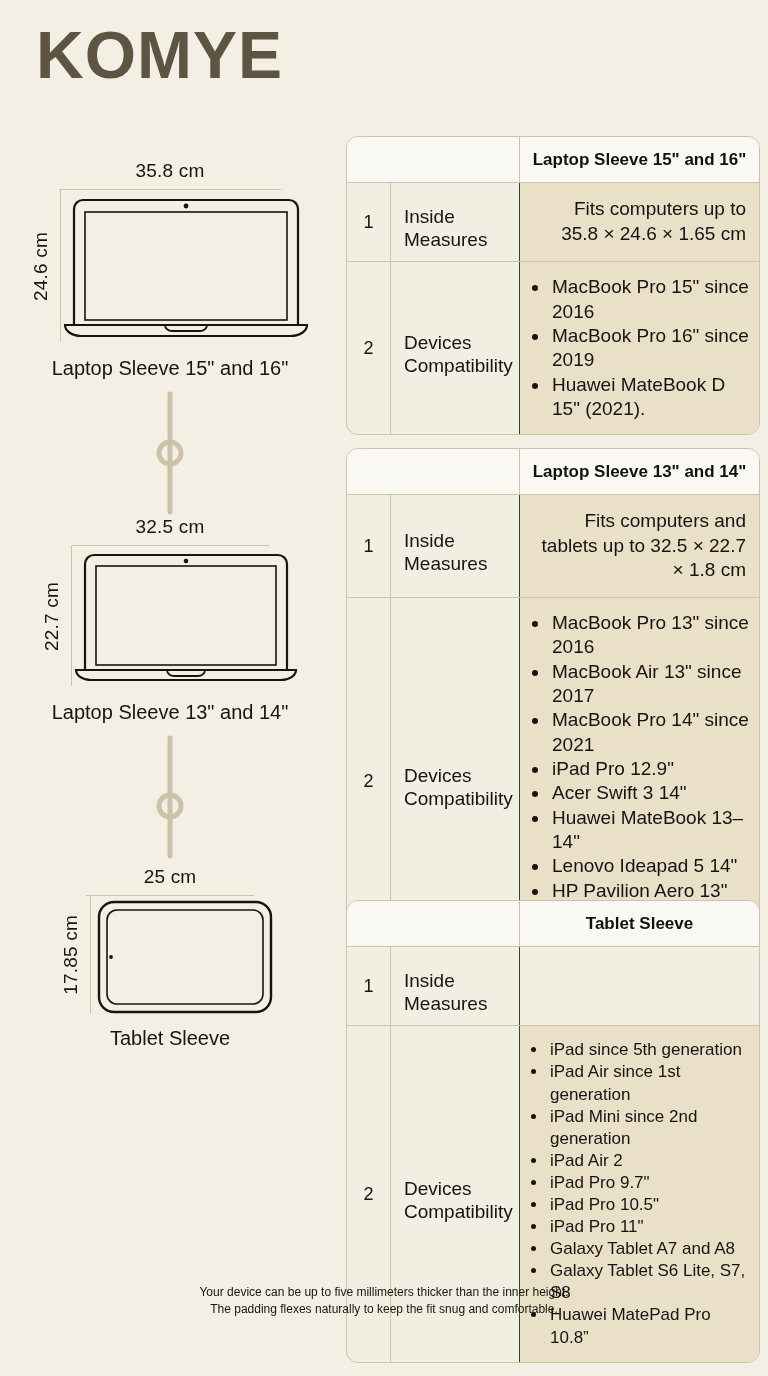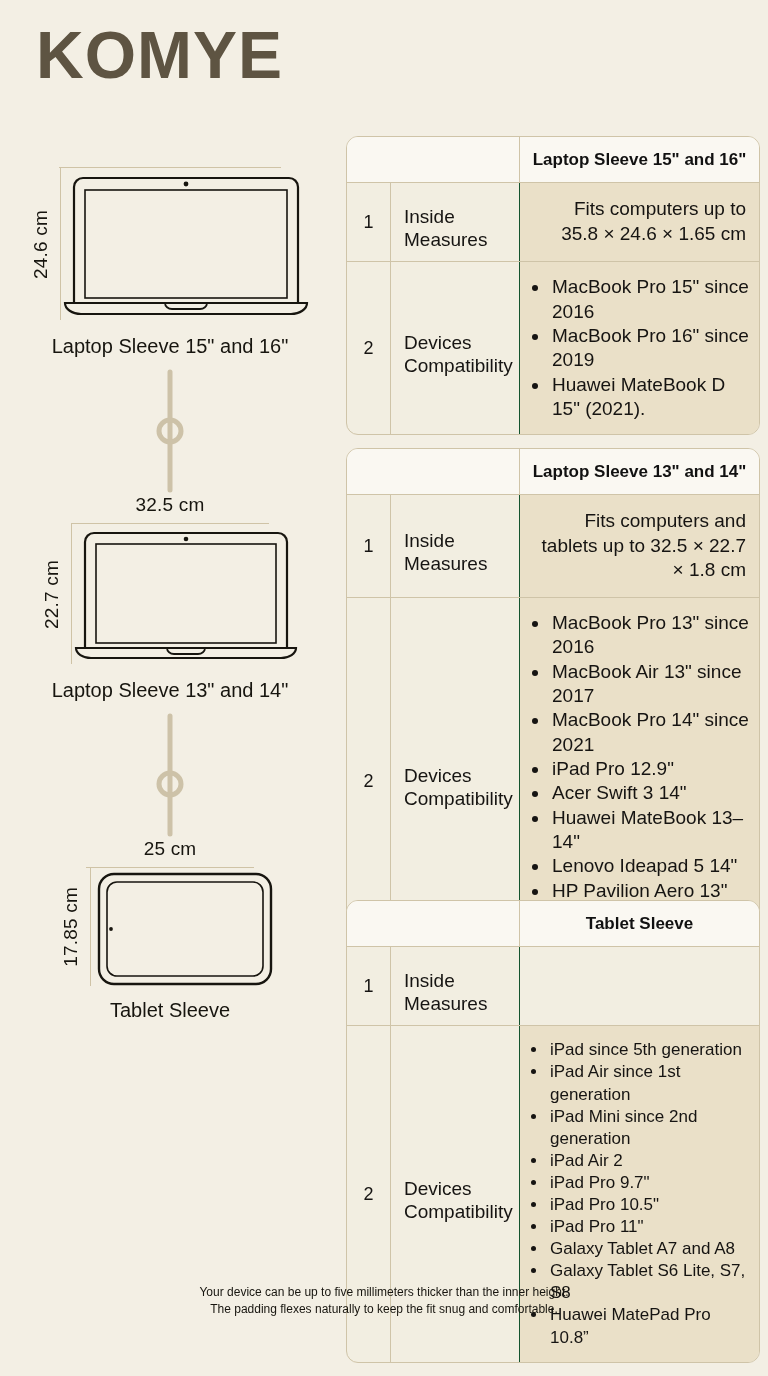--- a/index.html
+++ b/index.html
@@ -196,20 +196,21 @@
   #footer div { padding: 0 26px; }
 </style>
 </head>
 <body>
 
 <div id="brand">KOMYE</div>
 
 <div id="left-col">
 
   <div class="illus-block">
+    <div class="dim-top">35.8 cm</div>
     <div class="dim-top-rule" style="width:222px;"></div>
     <div class="illus-row">
       <div class="dim-left" style="height:152px;">
         <div class="dim-left-label">24.6 cm</div>
         <div class="dim-left-rule" style="height:152px;"></div>
       </div>
       <svg width="250" height="158" viewBox="0 0 250 158">
         <path class="stroke" stroke-width="2.2" d="M22,10 h206 a9,9 0 0 1 9,9 v116 h-224 v-116 a9,9 0 0 1 9,-9 z"></path>
         <rect class="stroke" stroke-width="1.6" x="24" y="22" width="202" height="108"></rect>
         <circle class="dot" cx="125" cy="16" r="2.4"></circle>
@@ -246,21 +247,21 @@
     <div class="caption">Laptop Sleeve 13" and 14"</div>
   </div>
 
   <div class="connector" style="margin-top:10px;">
     <svg width="40" height="126" viewBox="0 0 40 126">
       <line x1="20" y1="4" x2="20" y2="122" stroke="#cdc2a8" stroke-width="5" stroke-linecap="round"></line>
       <circle cx="20" cy="72" r="11" fill="none" stroke="#cdc2a8" stroke-width="5"></circle>
     </svg>
   </div>
 
-  <div class="illus-block" style="">
+  <div class="illus-block" style="margin-top:6px;">
     <div class="dim-top">25 cm</div>
     <div class="dim-top-rule" style="width:168px;"></div>
     <div class="illus-row">
       <div class="dim-left" style="height:118px;">
         <div class="dim-left-label">17.85 cm</div>
         <div class="dim-left-rule" style="height:118px;"></div>
       </div>
       <svg width="190" height="122" viewBox="0 0 190 122">
         <rect class="stroke" stroke-width="2.4" x="8" y="6" width="172" height="110" rx="15"></rect>
         <rect class="stroke" stroke-width="1.6" x="16" y="14" width="156" height="94" rx="10"></rect>

